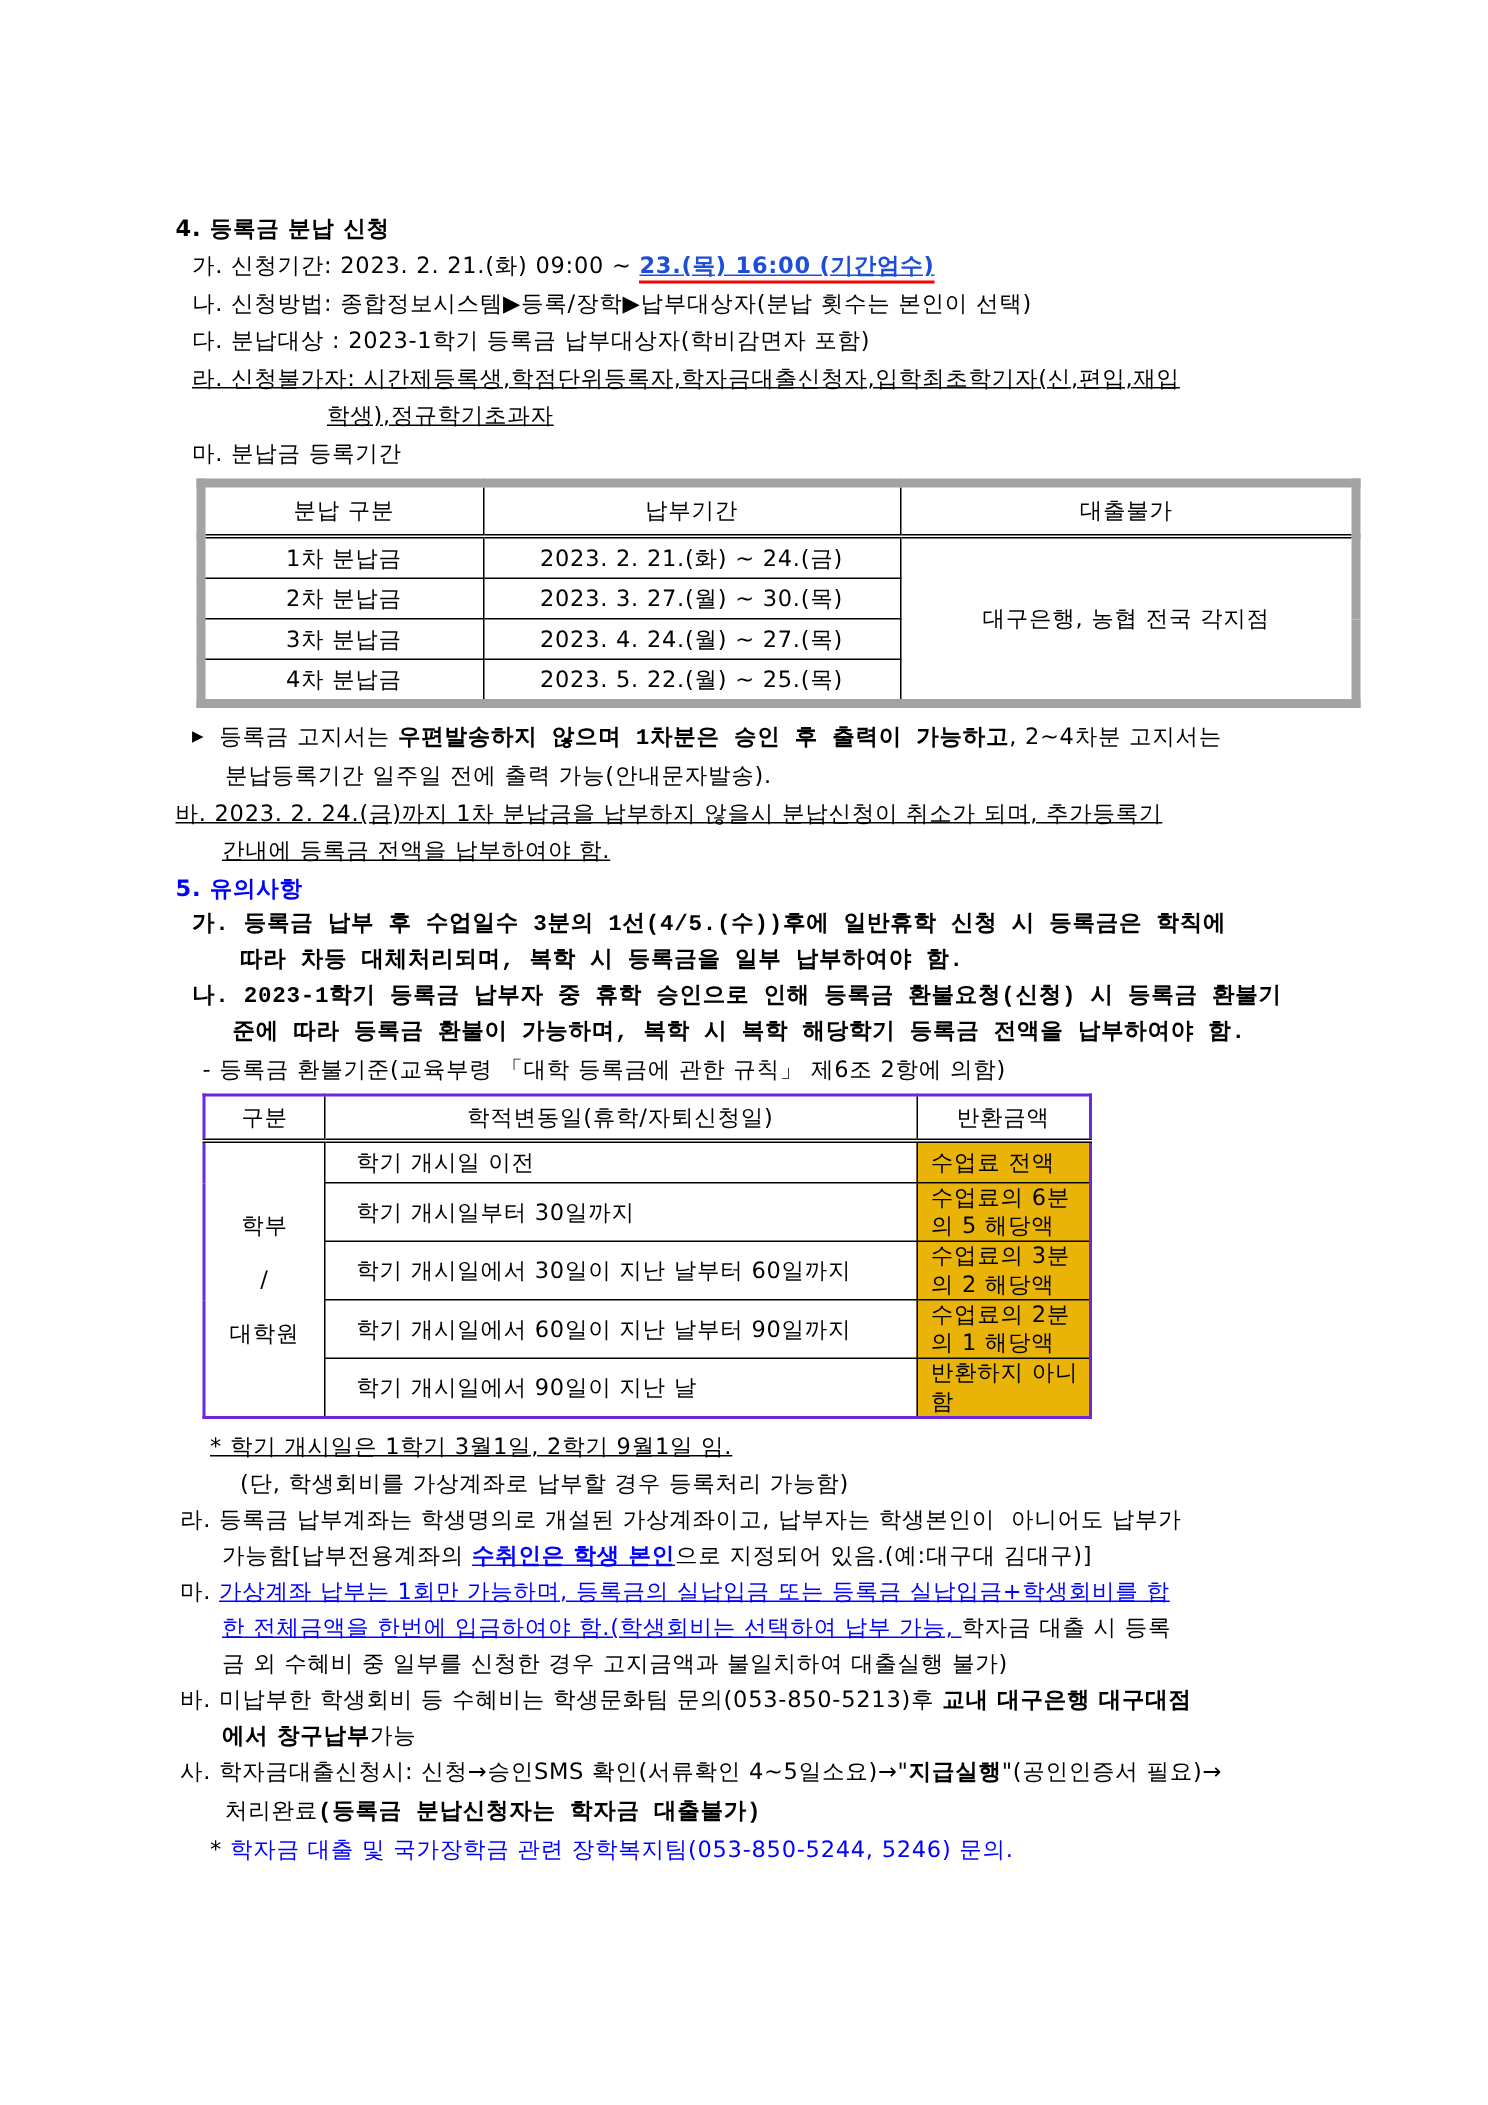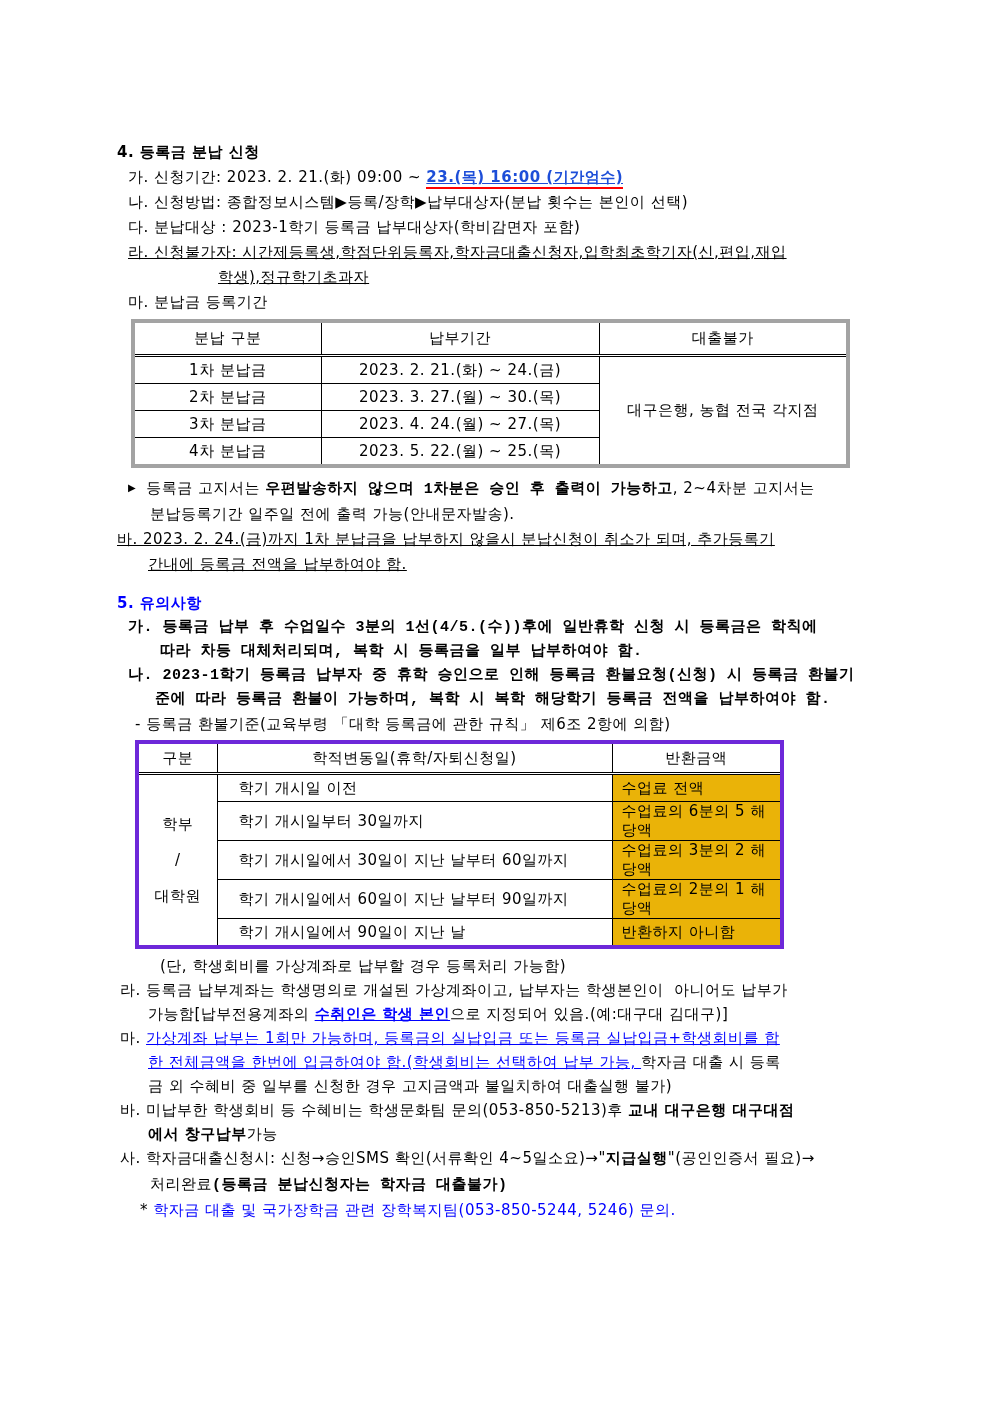--- a/index.html
+++ b/index.html
@@ -18,24 +18,24 @@
   .u    { text-decoration:underline; }
   .deadline {
     color:#1d4ed8; font-weight:bold; text-decoration:underline;
     border-bottom:2px solid #ff0000; padding-bottom:1px;
   }
   .marker { font-size:10px; margin-right:10px; vertical-align:2px; }
   .pl2{padding-left:2px}.pl5{padding-left:5px}.pl13{padding-left:13px}
   .pl20{padding-left:20px}.pl25{padding-left:25px}.pl33{padding-left:33px}
   .pl35{padding-left:35px}.pl40{padding-left:40px}.pl45{padding-left:45px}
   .pl103{padding-left:103px}
-  .mt14{margin-top:14px}.mt22{margin-top:22px}.mt6{margin-top:6px}
+  .mt14{margin-top:0}.mt22{margin-top:22px}.mt6{margin-top:6px}
   table { border-collapse:collapse; table-layout:fixed; }
-  .t1 { width:719px; margin:4px 0 7px 16px; border:4px solid #a3a3a3; }
-  .t2 { width:649px; margin:4px 0 5px 20px; border:4px solid #6d28d9; }
+  .t1 { width:776px; margin:4px 0 7px 16px; border:6px solid #a3a3a3; }
+  .t2 { width:593px; margin:4px 0 5px 20px; border:2px solid #6d28d9; }
   th, td { border:1px solid #000; text-align:center; vertical-align:middle;
            font-weight:normal; padding:0 4px; letter-spacing:0.5px; }
   .t1 th { height:31px; border-bottom:3px double #000; }
   .t1 td { height:26px; }
   .t2 th { height:28px; border-bottom:3px double #000; }
   .t2 td { height:26px; }
   .t2 td.change { text-align:left; padding-left:21px; }
   .t2 td.refund { text-align:left; padding-left:9px; background:#eab308; }
   .groupcell div { line-height:36px; }
 </style>
@@ -138,20 +138,21 @@
           <td class="change">학기 개시일에서 60일이 지난 날부터 90일까지</td>
           <td class="refund">수업료의 2분의 1 해당액</td>
         </tr>
         <tr>
           <td class="change">학기 개시일에서 90일이 지난 날</td>
           <td class="refund">반환하지 아니함</td>
         </tr>
       </tbody>
     </table>
 
+    <div class="line pl25 u mt6">* 학기 개시일은 1학기 3월1일, 2학기 9월1일 임.</div>
 
     <div class="line pl45 tight">(단, 학생회비를 가상계좌로 납부할 경우 등록처리 가능함)</div>
 
     <div class="line pl5 tight">라. 등록금 납부계좌는 학생명의로 개설된 가상계좌이고, 납부자는 학생본인이  아니어도 납부가</div>
     <div class="line pl33 tight"><span>가능함[납부전용계좌의 </span><span class="blue bold u">수취인은 학생 본인</span><span>으로 지정되어 있음.(예:대구대 김대구)]</span></div>
 
     <div class="line pl5 tight"><span>마. </span><span class="blue u">가상계좌 납부는 1회만 가능하며, 등록금의 실납입금 또는 등록금 실납입금+학생회비를 합</span></div>
     <div class="line pl33 tight"><span class="blue u">한 전체금액을 한번에 입금하여야 함.(학생회비는 선택하여 납부 가능, </span><span>학자금 대출 시 등록</span></div>
     <div class="line pl33 tight">금 외 수혜비 중 일부를 신청한 경우 고지금액과 불일치하여 대출실행 불가)</div>
 

